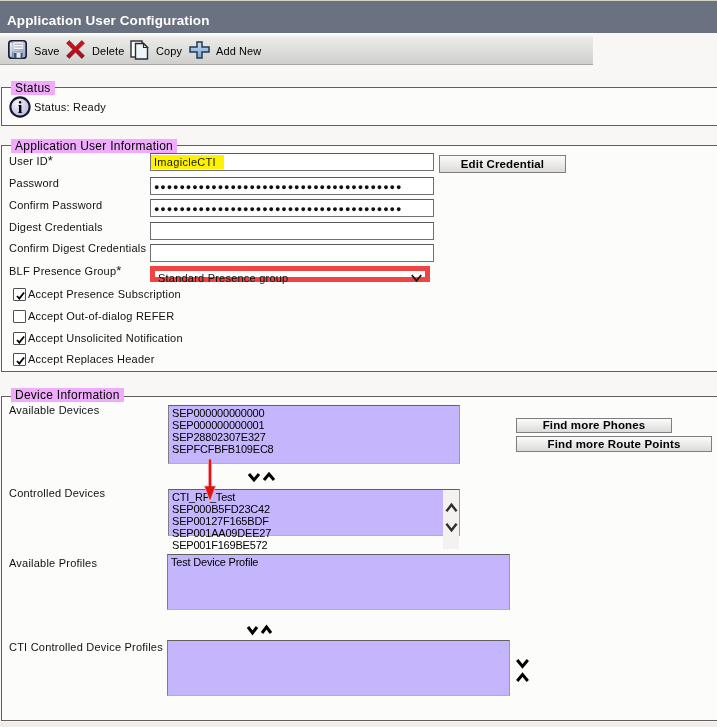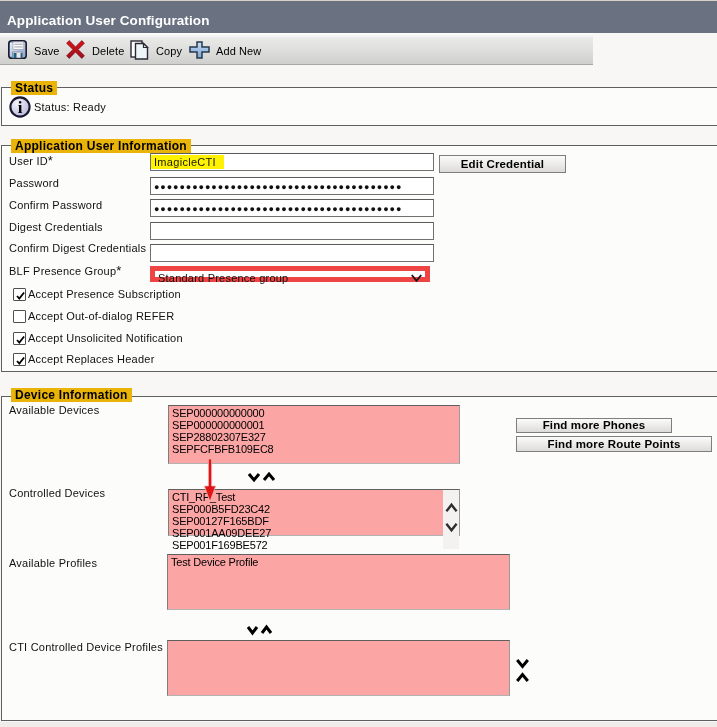--- a/index.html
+++ b/index.html
@@ -14,29 +14,29 @@
 #title { top:12px; left:7px; color:#fff; font-size:13.5px; font-weight:bold; letter-spacing:0.1px; }
 
 
 #toolbar { top:33px; left:0; width:593px; height:32px;
   background:linear-gradient(180deg,#ffffff 0%,#e9e9e8 18%,#dededd 55%,#cfcfce 100%);
   border-bottom:1px solid #a9a7a3; }
 .tbtext { font-size:11px; color:#000; letter-spacing:0.1px; }
 
 
 .fs { left:1px; width:730px; border:1px solid #5f5f5f; background:#fcfcfb; }
-.legend { background:#eab308; font-size:12px; font-weight:bold; color:#000; letter-spacing:0.26px; padding:0 4px; }
+.legend { background:#f0abfc; font-size:12px; font-weight:normal; color:#000; letter-spacing:0.26px; padding:0 4px; }
 .lbl { font-size:11px; color:#111; letter-spacing:0.22px; }
 
 
 .inp { position:absolute; left:150px; width:284px; height:18px; background:#fff; border:1px solid #707070; border-top-color:#5a5a5a; overflow:hidden; }
 .btn { position:absolute; background:linear-gradient(180deg,#fbfbfb 0%,#eeedec 45%,#dcdbd9 100%); border:1px solid #7e7e7e; color:#000; font-weight:bold; font-size:11.5px; text-align:center; letter-spacing:0.15px; }
 .dots { font-size:9px; letter-spacing:0.93px; color:#101010; line-height:16px; }
 .cb { position:absolute; left:13px; width:13px; height:13px; background:#fff; border:1px solid #4f4f4f; border-radius:1px; }
-.list { position:absolute; background:#fca5a5; border:1px solid #9a9a9a; border-top-color:#5f5f5f; border-left-color:#7e7e7e; border-bottom-color:#b2b2b2; font-size:11px; letter-spacing:-0.2px; color:#000; line-height:12px; padding:1px 0 0 3px; }
+.list { position:absolute; background:#c4b5fd; border:1px solid #9a9a9a; border-top-color:#5f5f5f; border-left-color:#7e7e7e; border-bottom-color:#b2b2b2; font-size:11px; letter-spacing:-0.2px; color:#000; line-height:12px; padding:1px 0 0 3px; }
 </style>
 </head>
 <body>
 <div id="page">
   <div class="abs" id="topline"></div>
   <div class="abs" id="topbar">
       <div class="abs" id="title">Application User Configuration</div>
     </div>
   <div class="abs" id="toolbar">
     <svg class="abs" style="left:8px;top:7px" width="19" height="19" viewBox="0 0 19 19">

